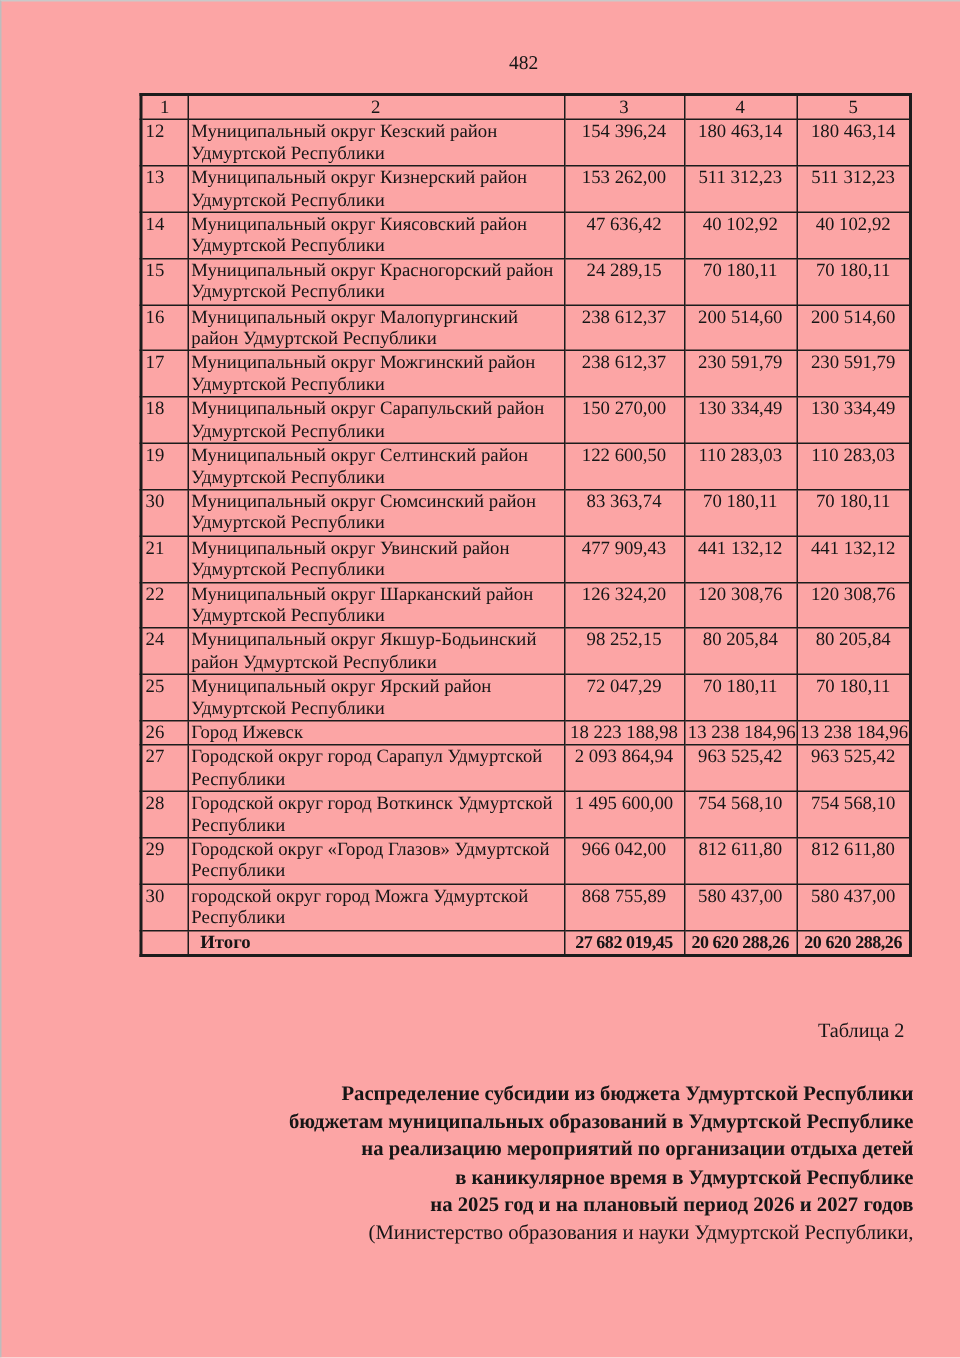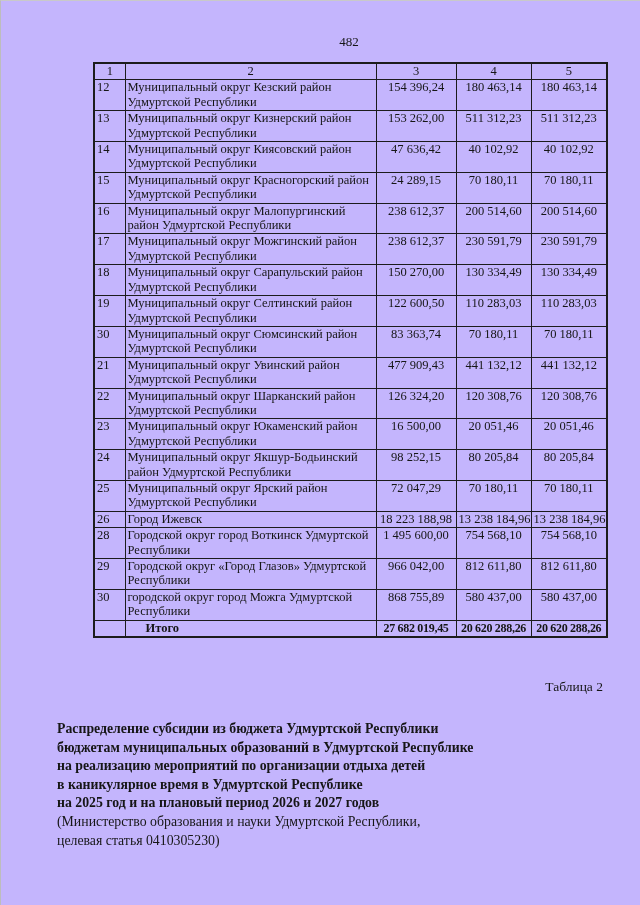--- a/index.html
+++ b/index.html
@@ -4,21 +4,21 @@
 <style>
   html, body {
     margin: 0;
     padding: 0;
     background: #fbfbfa;
   }
   .page {
     position: relative;
     width: 640px;
     height: 905px;
-    background: #c4b5fd;
+    background: #fca5a5;
     border-top: 1px solid #c9c9c9;
     border-left: 1px solid #bdbdbd;
     box-sizing: border-box;
     font-family: "Liberation Serif", "DejaVu Serif", serif;
     color: #161616;
     overflow: hidden;
   }
   .page-number {
     position: absolute;
     top: 33px;
@@ -54,35 +54,35 @@
   td.c-val {
     text-align: center;
     white-space: nowrap;
     padding: 0 1px 1px 0;
   }
   tr.total-row td { font-weight: bold; }
   tr.total-row td.c-val {
     font-size: 12px;
     letter-spacing: -0.3px;
   }
-  tr.total-row td.c-name { padding-left: 20px; }
+  tr.total-row td.c-name { padding-left: 8px; }
   .table-caption {
     position: absolute;
     top: 678px;
     left: 92px;
     width: 510px;
     text-align: right;
     font-size: 13.5px;
   }
   .heading {
     position: absolute;
     top: 719px;
     left: 56px;
     width: 552px;
-    text-align: left;
+    text-align: right;
     font-size: 13.8px;
     line-height: 18.6px;
   }
   .h-bold { font-weight: bold; }
   .h-reg  { font-weight: normal; }
 </style>
 </head>
 <body>
 
 <div class="page">
@@ -176,46 +176,46 @@
           <td class="c-val">441 132,12</td>
         </tr>
         <tr>
           <td class="c-num">22</td>
           <td class="c-name">Муниципальный округ Шарканский район Удмуртской Республики</td>
           <td class="c-val">126 324,20</td>
           <td class="c-val">120 308,76</td>
           <td class="c-val">120 308,76</td>
         </tr>
         <tr>
-          <td class="c-num">23</td>
-          <td class="c-name">Муниципальный округ Юкаменский район Удмуртской Республики</td>
-          <td class="c-val">16 500,00</td>
-          <td class="c-val">20 051,46</td>
-          <td class="c-val">20 051,46</td>
-        </tr>
-        <tr>
           <td class="c-num">24</td>
           <td class="c-name">Муниципальный округ Якшур-Бодьинский район Удмуртской Республики</td>
           <td class="c-val">98 252,15</td>
           <td class="c-val">80 205,84</td>
           <td class="c-val">80 205,84</td>
         </tr>
         <tr>
           <td class="c-num">25</td>
           <td class="c-name">Муниципальный округ Ярский район Удмуртской Республики</td>
           <td class="c-val">72 047,29</td>
           <td class="c-val">70 180,11</td>
           <td class="c-val">70 180,11</td>
         </tr>
         <tr>
           <td class="c-num">26</td>
           <td class="c-name">Город Ижевск</td>
           <td class="c-val">18 223 188,98</td>
           <td class="c-val">13 238 184,96</td>
           <td class="c-val">13 238 184,96</td>
+        </tr>
+        <tr>
+          <td class="c-num">27</td>
+          <td class="c-name">Городской округ город Сарапул Удмуртской Республики</td>
+          <td class="c-val">2 093 864,94</td>
+          <td class="c-val">963 525,42</td>
+          <td class="c-val">963 525,42</td>
         </tr>
         <tr>
           <td class="c-num">28</td>
           <td class="c-name">Городской округ город Воткинск Удмуртской Республики</td>
           <td class="c-val">1 495 600,00</td>
           <td class="c-val">754 568,10</td>
           <td class="c-val">754 568,10</td>
         </tr>
         <tr>
           <td class="c-num">29</td>
@@ -243,16 +243,15 @@
 
   <div class="table-caption">Таблица 2</div>
 
   <div class="heading" id="heading-block">
       <div class="h-bold">Распределение субсидии из бюджета Удмуртской Республики</div>
       <div class="h-bold">бюджетам муниципальных образований в Удмуртской Республике</div>
       <div class="h-bold">на реализацию мероприятий по организации отдыха детей</div>
       <div class="h-bold">в каникулярное время в Удмуртской Республике</div>
       <div class="h-bold">на 2025 год и на плановый период 2026 и 2027 годов</div>
       <div class="h-reg">(Министерство образования и науки Удмуртской Республики,</div>
-      <div class="h-reg">целевая статья 0410305230)</div>
     </div>
 
 </div>
 
 </body></html>

